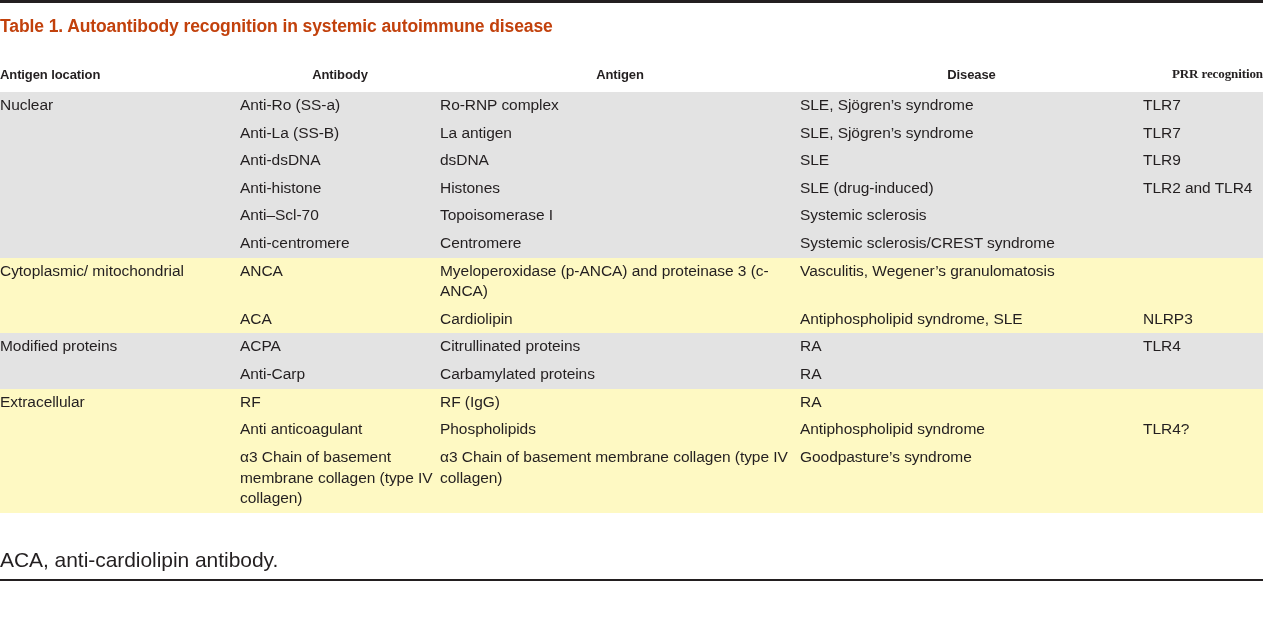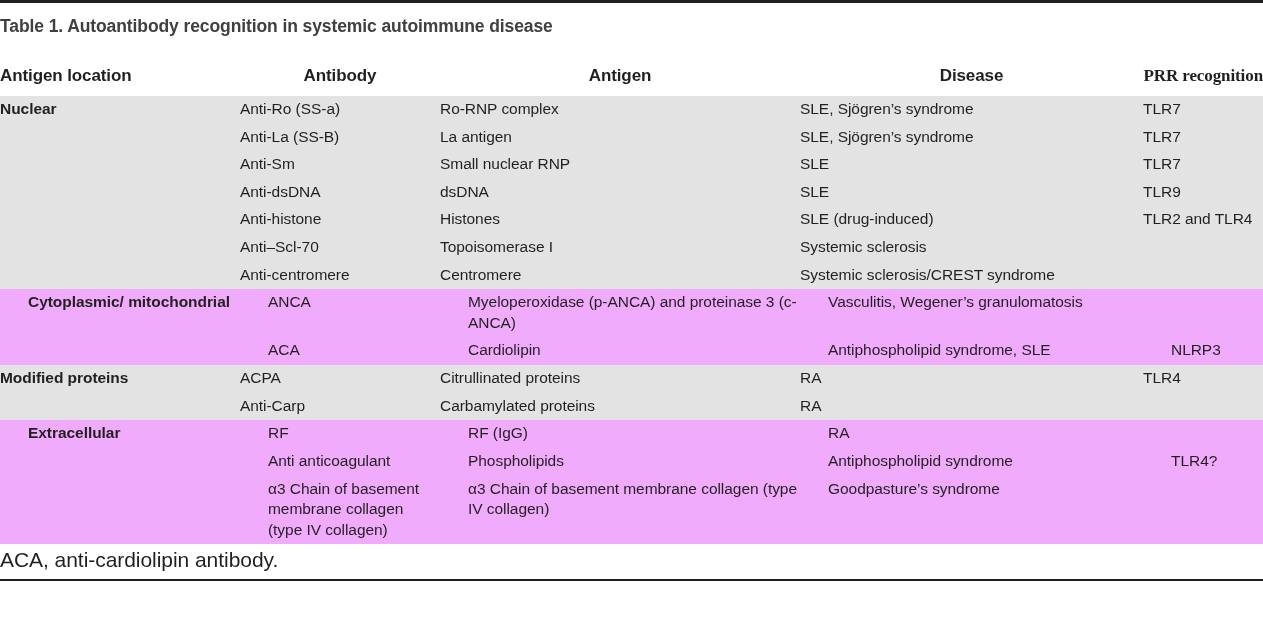--- a/index.html
+++ b/index.html
@@ -34,62 +34,62 @@
     height: 2px;
     background: #231f20;
   }
   .title {
     position: absolute;
     left: 0;
     top: 16px;
     font-size: 17.5px;
     font-weight: bold;
     letter-spacing: -0.1px;
-    color: #404040;
+    color: #c2410c;
     white-space: nowrap;
   }
   table.tbl {
     position: absolute;
     left: 0;
     top: 66px;
     width: 1263px;
     border-collapse: collapse;
     table-layout: fixed;
     font-size: 15.5px;
   }
   table.tbl col.c0 { width: 240px; }
   table.tbl col.c1 { width: 200px; }
   table.tbl col.c2 { width: 360px; }
   table.tbl col.c3 { width: 343px; }
   table.tbl col.c4 { width: 120px; }
 
   table.tbl th {
     font-weight: bold;
-    font-size: 17px;
+    font-size: 13px;
     padding: 0 0 10px 0;
     vertical-align: bottom;
     color: #231f20;
     letter-spacing: -0.1px;
   }
   th.h0 { text-align: left; padding-left: 0; }
   th.h1, th.h2, th.h3 { text-align: center; }
   th.h4 { text-align: right; font-family: Liberation Serif, serif; }
 
   table.tbl td {
     padding: 3px 0 4px 0;
     vertical-align: top;
     color: #231f20;
     line-height: 1.33;
     letter-spacing: -0.05px;
   }
-  td.loc  { text-align: left; font-weight: bold; }
+  td.loc  { text-align: left; }
   td.ctr  { text-align: left; }
 
   tr.shaded td { background: #e3e3e3; }
-  tr.plain  td { background: #f0abfc; padding-left: 28px; }
+  tr.plain  td { background: #fef9c3; }
 
   td.pad-top { padding-top: 10px; }
   td.pad-bot { padding-bottom: 10px; }
 
   .footnote {
     position: absolute;
     left: 0;
     top: 548px;
     font-size: 21px;
     color: #231f20;
@@ -133,27 +133,20 @@
         </tr>
         <tr class="shaded">
           <td class="loc"></td>
           <td class="ctr">Anti-La (SS-B)</td>
           <td class="ctr">La antigen</td>
           <td class="ctr">SLE, Sjögren’s syndrome</td>
           <td class="ctr">TLR7</td>
         </tr>
         <tr class="shaded">
           <td class="loc"></td>
-          <td class="ctr">Anti-Sm</td>
-          <td class="ctr">Small nuclear RNP</td>
-          <td class="ctr">SLE</td>
-          <td class="ctr">TLR7</td>
-        </tr>
-        <tr class="shaded">
-          <td class="loc"></td>
           <td class="ctr">Anti-dsDNA</td>
           <td class="ctr">dsDNA</td>
           <td class="ctr">SLE</td>
           <td class="ctr">TLR9</td>
         </tr>
         <tr class="shaded">
           <td class="loc"></td>
           <td class="ctr">Anti-histone</td>
           <td class="ctr">Histones</td>
           <td class="ctr">SLE (drug-induced)</td>

